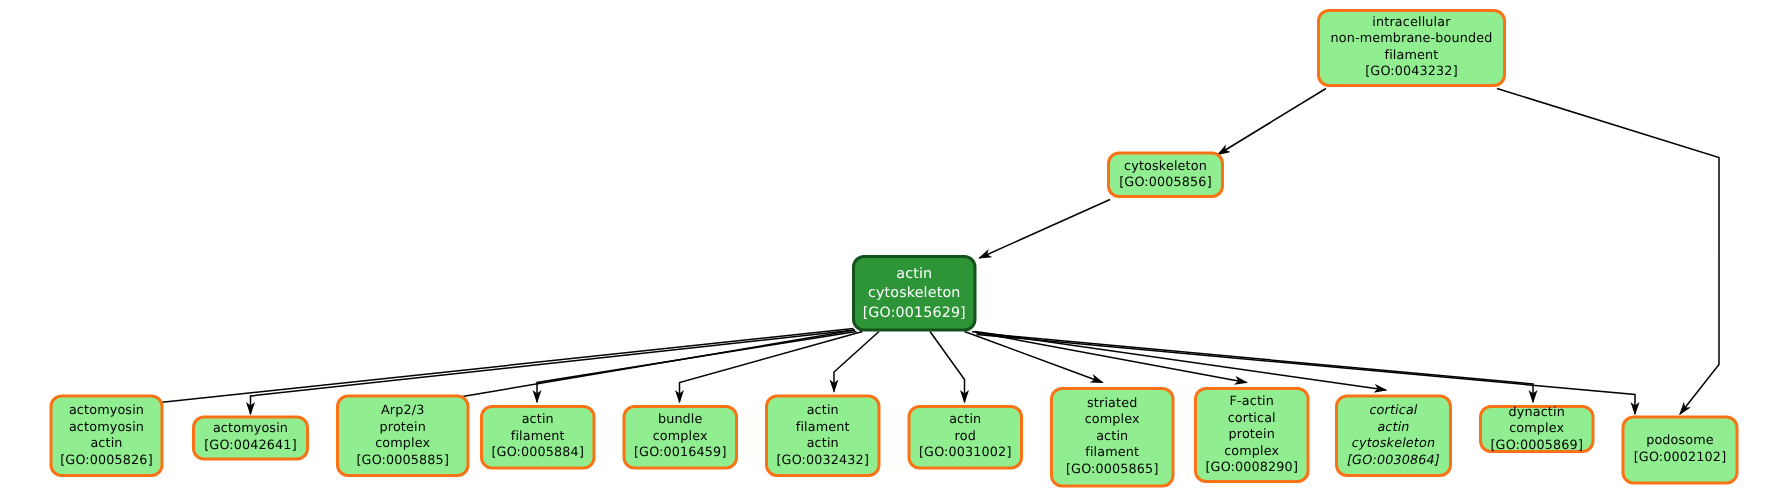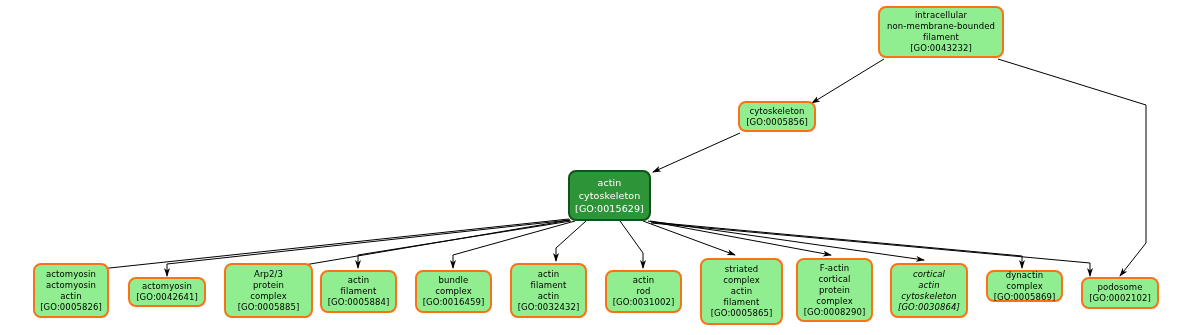--- a/index.html
+++ b/index.html
@@ -175,18 +175,18 @@
     <span class="label-line">cytoskeleton</span>
     <span class="go-id">[GO:0030864]</span>
   </div>
 
   <div class="go-node" style="left:986px; top:270px; width:77px; height:32px;">
     <span class="label-line">dynactin</span>
     <span class="label-line">complex</span>
     <span class="go-id">[GO:0005869]</span>
   </div>
 
-  <div class="go-node" style="left:1081px; top:277px; width:78px; height:32px;">
+  <div class="go-node" style="left:1081px; top:277px; width:78px; height:46px;">
     <span class="label-line">podosome</span>
     <span class="go-id">[GO:0002102]</span>
   </div>
 
 </div>
 
 </body></html>

